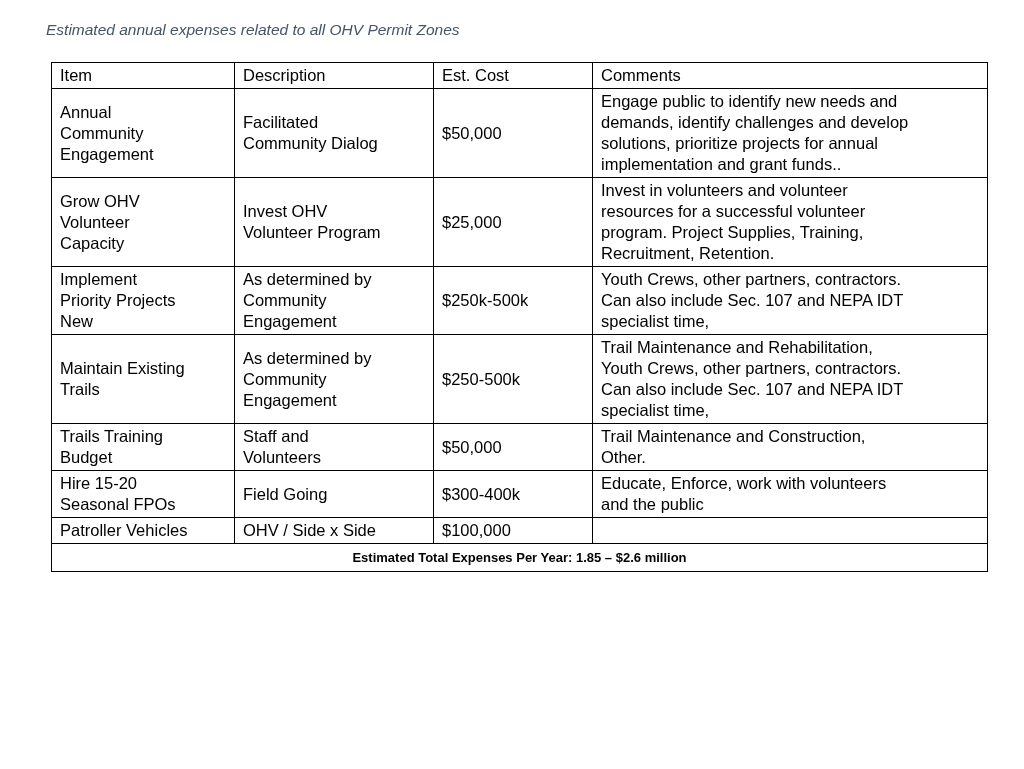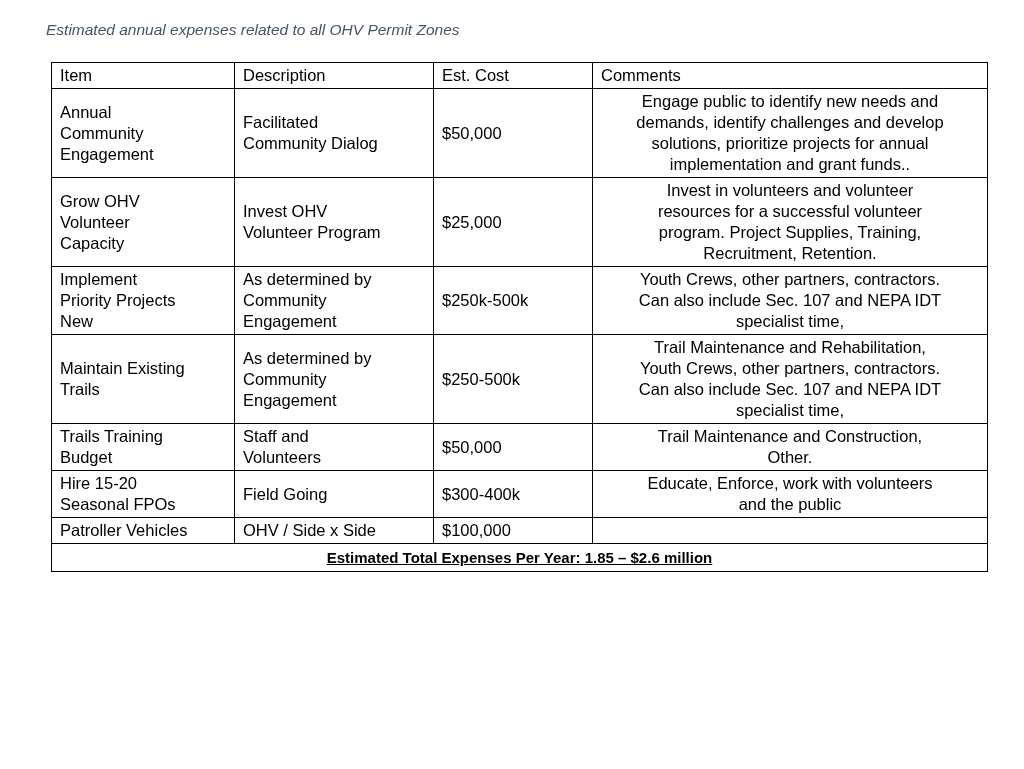--- a/index.html
+++ b/index.html
@@ -42,29 +42,27 @@
     font-size: 16.5px;
     line-height: 21px;
     vertical-align: middle;
     text-align: left;
     white-space: pre-line;
     overflow: hidden;
     font-weight: normal;
   }
   table.expenses td.cell-comments {
     vertical-align: middle;
-    text-align: center;
   }
   table.expenses td.footer-cell {
     text-align: center;
     font-weight: bold;
-    font-size: 15px;
+    font-size: 13px;
     padding: 3px 8px;
     white-space: normal;
-    text-decoration: underline;
   }
 </style>
 </head>
 <body>
 
 <div class="page">
 
   <div class="doc-title">Estimated annual expenses related to all OHV Permit Zones</div>
 
   <table class="expenses">

